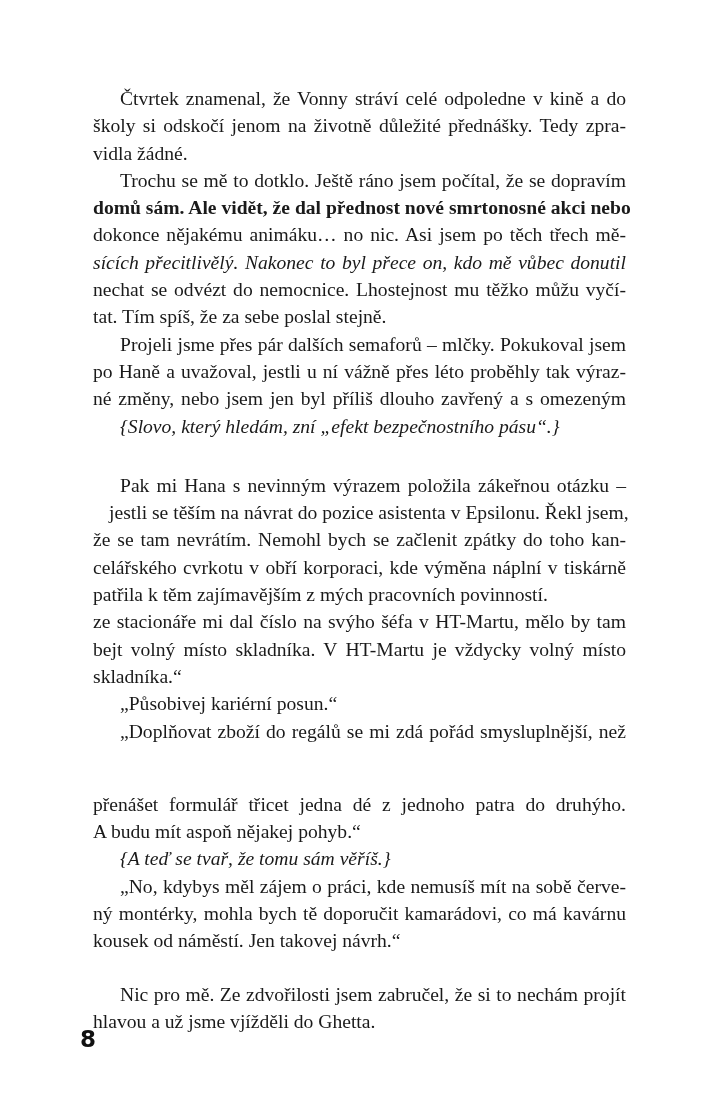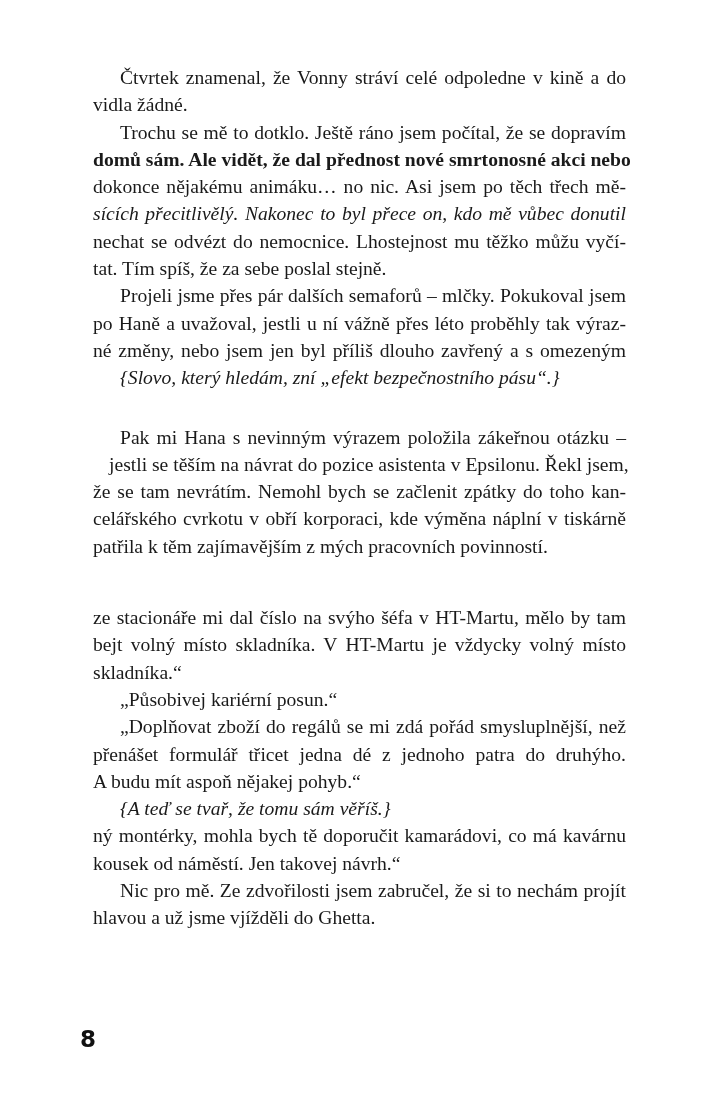--- a/index.html
+++ b/index.html
@@ -6,21 +6,21 @@
   body {
     width: 720px; height: 1108px;
     background: #ffffff;
     position: relative;
     overflow: hidden;
     color: #1a1a1a;
   }
   .page-text {
     position: absolute;
     left: 93px;
-    top: 64px;
+    top: 85px;
     width: 533px;
     font-family: "Liberation Serif", serif;
     font-size: 19.6px;
     line-height: 27.3px;
   }
   .line {
     display: block;
     height: 27.3px;
     white-space: nowrap;
     text-align: justify;
@@ -38,43 +38,45 @@
     font-weight: bold;
     font-size: 23px;
     color: #111;
   }
 </style>
 </head>
 <body>
 
 <div class="page-text" id="body-text">
     <span class="line indent" style="word-spacing: 0px;">Čtvrtek znamenal, že Vonny stráví celé odpoledne v kině a do</span>
+    <span class="line" style="word-spacing: 0px;">školy si odskočí jenom na životně důležité přednášky. Tedy zpra-</span>
     <span class="line last">vidla žádné.</span>
     <span class="line indent" style="word-spacing: 0px;">Trochu se mě to dotklo. Ještě ráno jsem počítal, že se dopravím</span>
     <span class="line" style="word-spacing: 0px; font-weight: bold;">domů sám. Ale vidět, že dal přednost nové smrtonosné akci nebo</span>
     <span class="line" style="word-spacing: 0px;">dokonce nějakému animáku… no nic. Asi jsem po těch třech mě-</span>
     <span class="line" style="word-spacing: 0px; font-style: italic;">sících přecitlivělý. Nakonec to byl přece on, kdo mě vůbec donutil</span>
     <span class="line" style="word-spacing: 0px;">nechat se odvézt do nemocnice. Lhostejnost mu těžko můžu vyčí-</span>
     <span class="line last">tat. Tím spíš, že za sebe poslal stejně.</span>
     <span class="line indent" style="word-spacing: 0px;">Projeli jsme přes pár dalších semaforů – mlčky. Pokukoval jsem</span>
     <span class="line" style="word-spacing: 0px;">po Haně a uvažoval, jestli u ní vážně přes léto proběhly tak výraz-</span>
     <span class="line" style="word-spacing: 0px;">né změny, nebo jsem jen byl příliš dlouho zavřený a s omezeným</span>
     <span class="line indent italic last">{Slovo, který hledám, zní „efekt bezpečnostního pásu“.}</span>
     <span class="line indent" style="word-spacing: 0px; margin-top: 32px;">Pak mi Hana s nevinným výrazem položila zákeřnou otázku –</span>
     <span class="line" style="word-spacing: 0px; margin-left: 16px;">jestli se těším na návrat do pozice asistenta v Epsilonu. Řekl jsem,</span>
     <span class="line" style="word-spacing: 0px;">že se tam nevrátím. Nemohl bych se začlenit zpátky do toho kan-</span>
     <span class="line" style="word-spacing: 0px;">celářského cvrkotu v obří korporaci, kde výměna náplní v tiskárně</span>
     <span class="line last">patřila k těm zajímavějším z mých pracovních povinností.</span>
-    <span class="line" style="word-spacing: 0px; margin-top: 44px;">ze stacionáře mi dal číslo na svýho šéfa v HT-Martu, mělo by tam</span>
+    <span class="line" style="word-spacing: 0px;">ze stacionáře mi dal číslo na svýho šéfa v HT-Martu, mělo by tam</span>
     <span class="line" style="word-spacing: 0px;">bejt volný místo skladníka. V HT-Martu je vždycky volný místo</span>
     <span class="line last">skladníka.“</span>
     <span class="line indent last">„Působivej kariérní posun.“</span>
     <span class="line indent" style="word-spacing: 0px;">„Doplňovat zboží do regálů se mi zdá pořád smysluplnější, než</span>
-    <span class="line" style="word-spacing: 0px;">přenášet formulář třicet jedna dé z jednoho patra do druhýho.</span>
+    <span class="line" style="word-spacing: 0px; margin-top: 46px;">přenášet formulář třicet jedna dé z jednoho patra do druhýho.</span>
     <span class="line last">A budu mít aspoň nějakej pohyb.“</span>
     <span class="line indent italic last">{A teď se tvař, že tomu sám věříš.}</span>
+    <span class="line indent" style="word-spacing: 0px;">„No, kdybys měl zájem o práci, kde nemusíš mít na sobě červe-</span>
     <span class="line" style="word-spacing: 0px;">ný montérky, mohla bych tě doporučit kamarádovi, co má kavárnu</span>
     <span class="line last">kousek od náměstí. Jen takovej návrh.“</span>
-    <span class="line indent" style="word-spacing: 0px;">Nic pro mě. Ze zdvořilosti jsem zabručel, že si to nechám projít</span>
+    <span class="line indent" style="word-spacing: 0px; margin-top: 26px;">Nic pro mě. Ze zdvořilosti jsem zabručel, že si to nechám projít</span>
     <span class="line last">hlavou a už jsme vjížděli do Ghetta.</span>
   </div>
 
 <div class="page-number">8</div>
 
 </body></html>

